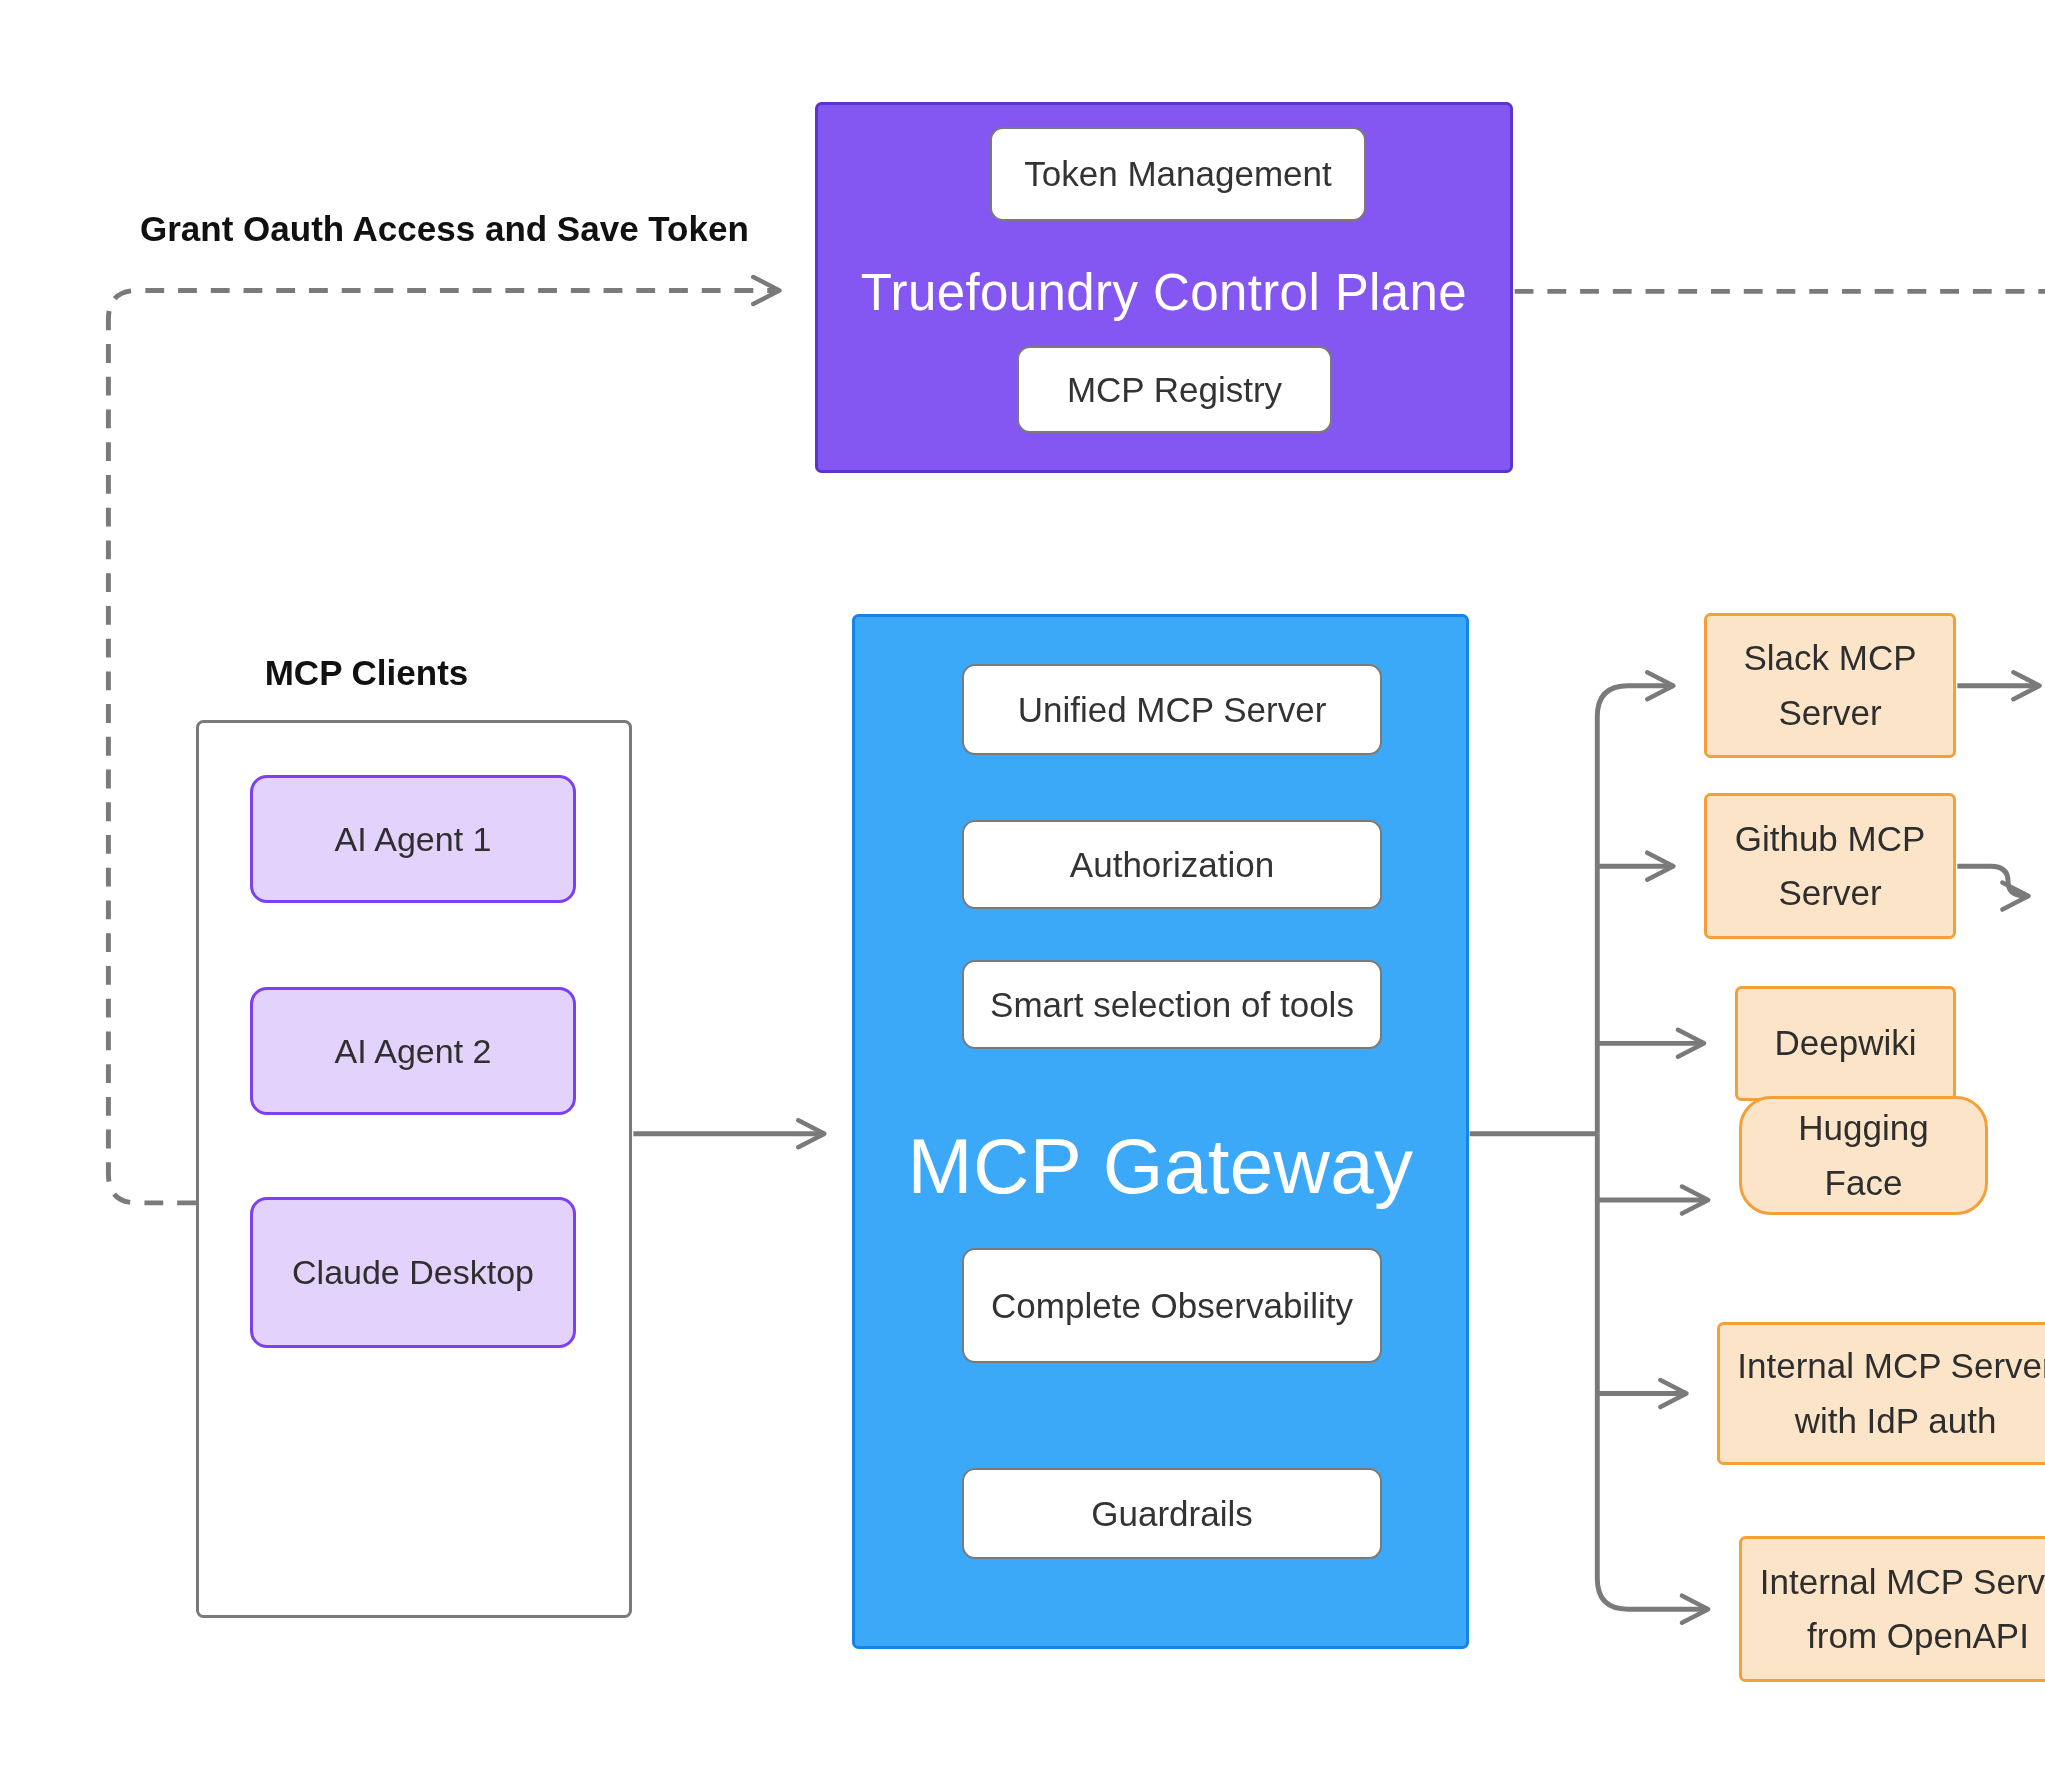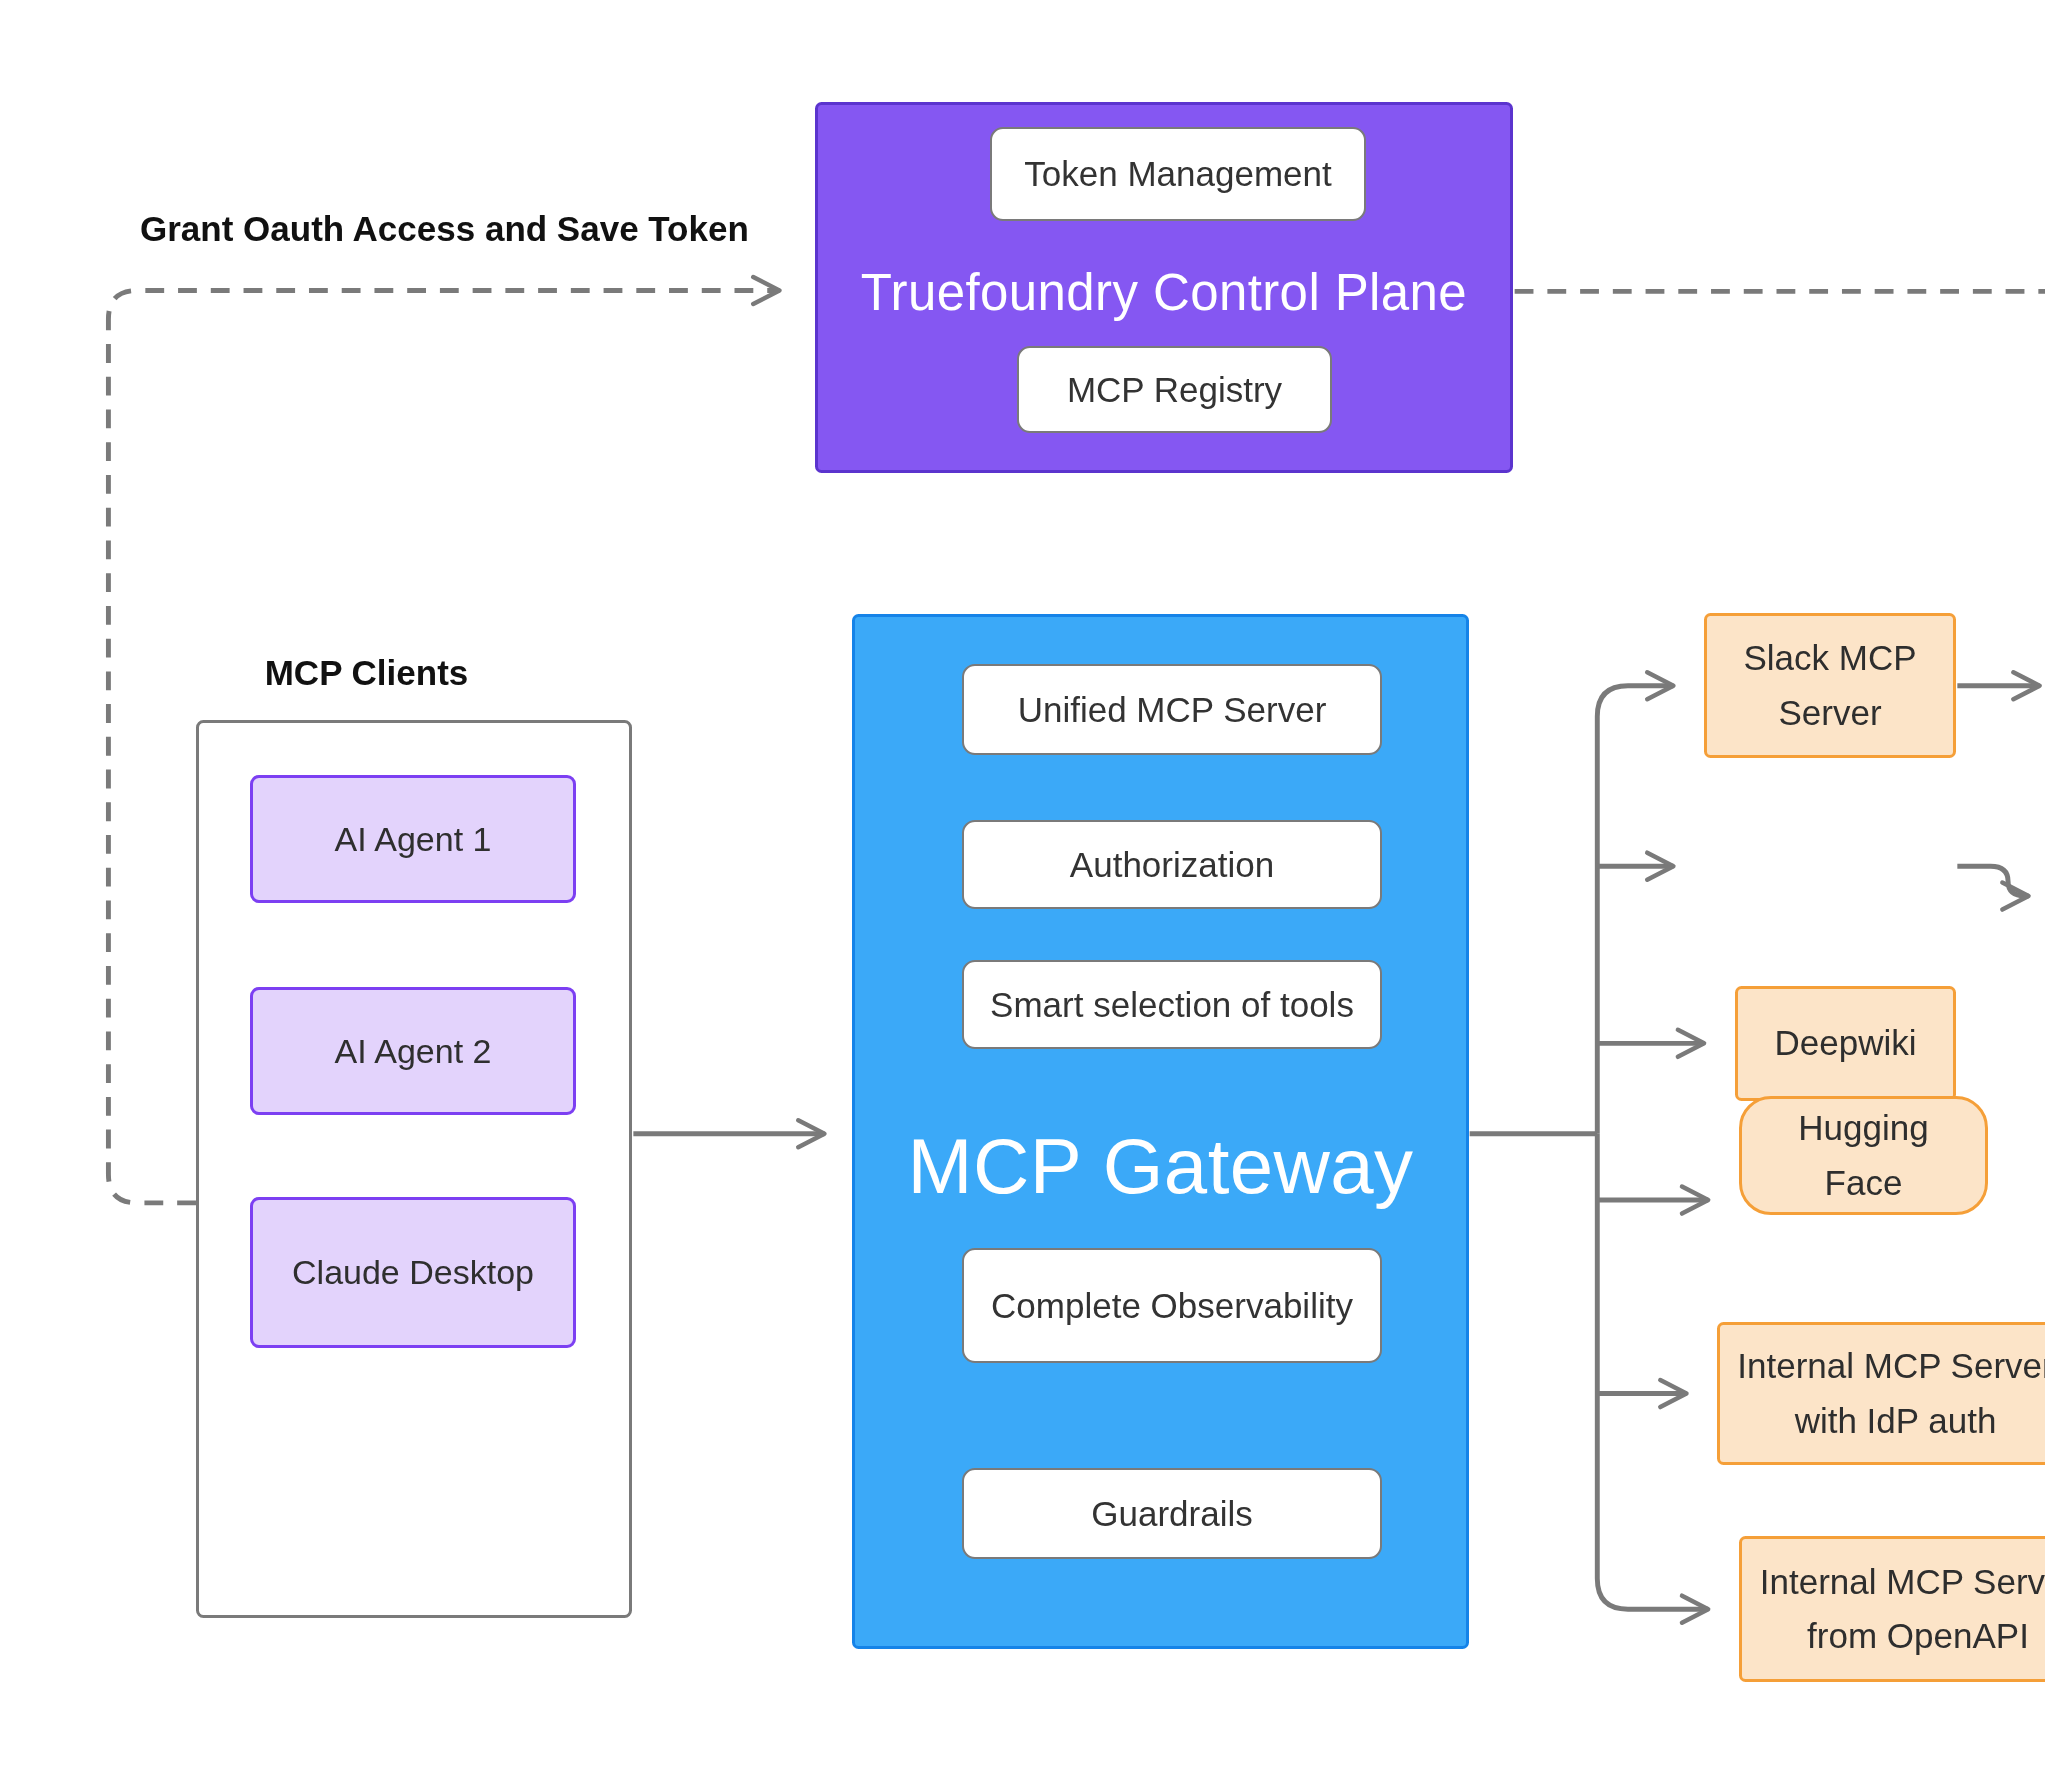--- a/index.html
+++ b/index.html
@@ -27,21 +27,21 @@
   .chip{
     background:#ffffff;border:2.9px solid #7A7A7A;border-radius:13px;
     color:#333333;font-size:35px;font-weight:400;
   }
 
   
   .clients-frame{
     background:#ffffff;border:3.3px solid #7A7A7A;border-radius:7.4px;
   }
   .client-box{
-    background:#E3D3FC;border:3.3px solid #7C3FF2;border-radius:9px;
+    background:#E3D3FC;border:3.3px solid #7C3FF2;border-radius:17px;
     color:#2F2F2F;font-size:34px;font-weight:400;
   }
 
   
   .server-box{
     background:#FCE4C8;border:3.3px solid #F59F38;border-radius:6.5px;
     color:#2E2E2E;font-size:35px;font-weight:400;line-height:1.55;
     padding:0 16.4px;
   }
 
@@ -130,20 +130,23 @@
   <div class="abs chip center" style="left:962px;top:1248px;width:420px;height:115px;">
     <span>Complete Observability</span>
   </div>
   <div class="abs chip center" style="left:962px;top:1468px;width:420px;height:91px;">
     <span>Guardrails</span>
   </div>
 
   <div class="abs server-box center" style="left:1704px;top:613px;width:252px;height:145px;">
     <span>Slack MCP Server</span>
   </div>
+  <div class="abs server-box center" style="left:1704px;top:793px;width:252px;height:146px;">
+    <span>Github MCP Server</span>
+  </div>
   <div class="abs server-box center" style="left:1735px;top:986px;width:221px;height:115px;">
     <span>Deepwiki</span>
   </div>
   <div class="abs server-box center" style="left:1739px;top:1096px;width:249px;height:119px;border-radius:32px;">
     <span>Hugging Face</span>
   </div>
   <div class="abs server-box center" style="left:1717px;top:1322px;width:357px;height:143px;">
     <span>Internal MCP Server with IdP auth</span>
   </div>
   <div class="abs server-box center" style="left:1739px;top:1536px;width:358px;height:146px;">

